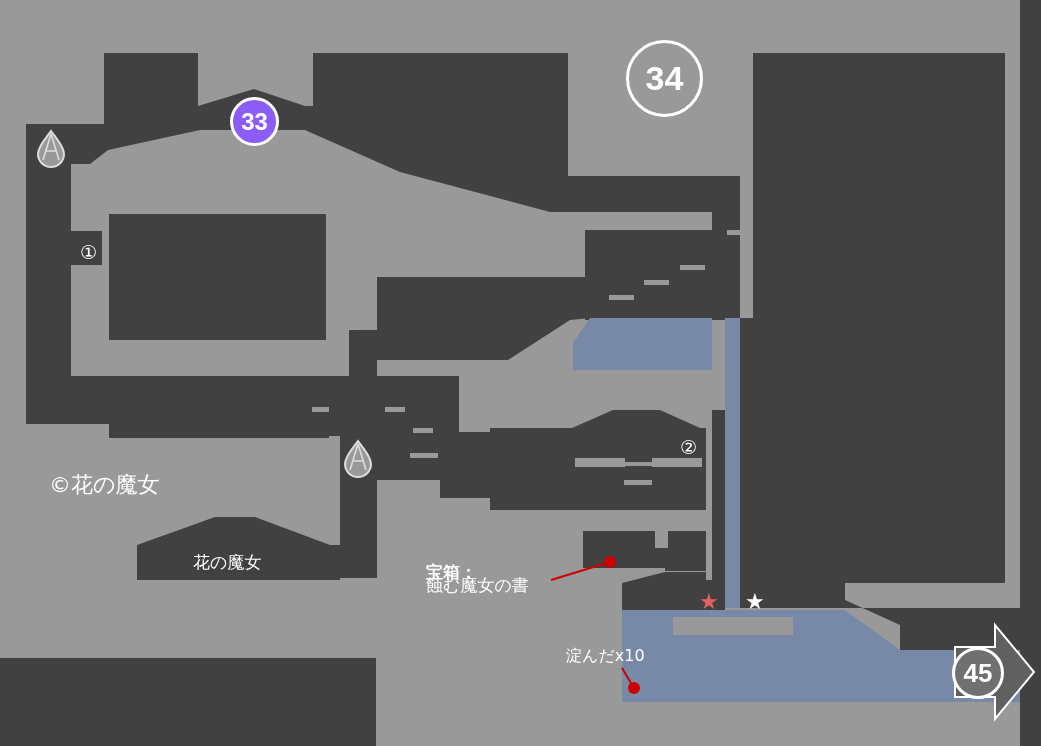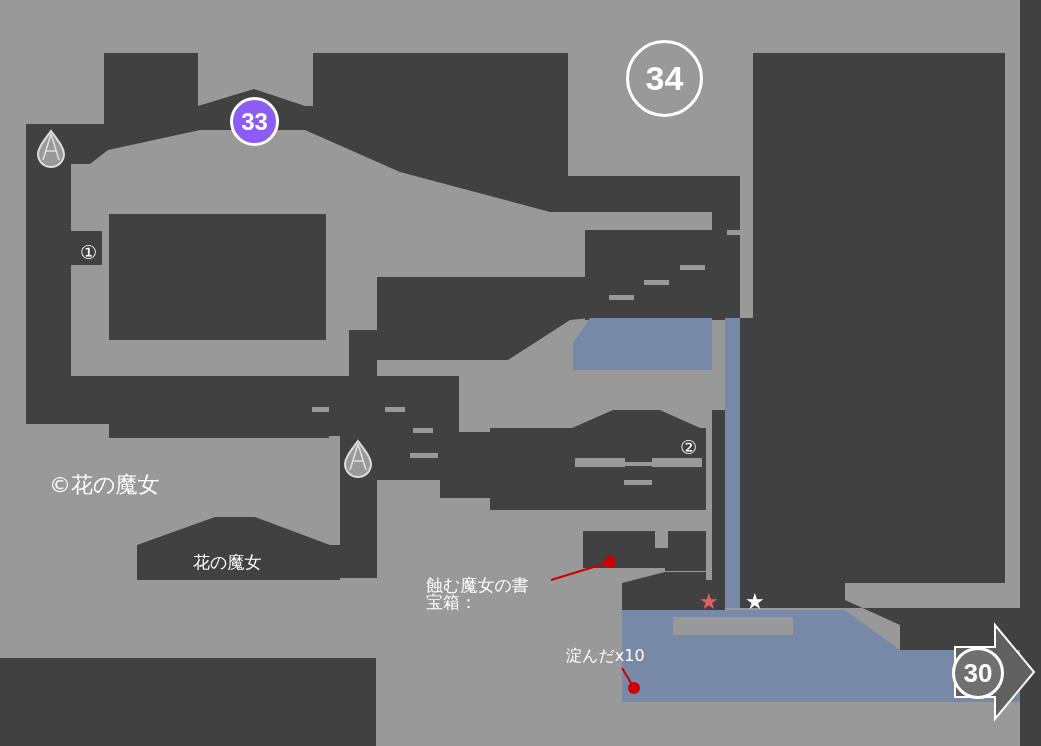--- a/index.html
+++ b/index.html
@@ -104,26 +104,26 @@
   <polygon points="955,647 995,647 995,625 1034,672 995,719 995,697 955,697" fill="#606060" stroke="#ffffff" stroke-width="2"></polygon>
 </svg>
 
 <div class="area-badge" style="left:230px;top:97px;width:49px;height:49px;font-size:24px;background:#8b5cf6;">
   <span>33</span>
 </div>
 <div class="area-badge" style="left:626px;top:40px;width:77px;height:77px;font-size:34px;">
   <span>34</span>
 </div>
 <div class="area-badge" style="left:952px;top:647px;width:52px;height:52px;font-size:26px;background:#707070;">
-  <span>30</span>
+  <span>45</span>
 </div>
 
 <span class="circ-num" style="left:80px;top:242px;">①</span>
 <span class="circ-num" style="left:680px;top:437px;">②</span>
 
 <span class="lbl" style="left:49px;top:470px;font-size:22px;">©花の魔女</span>
 <span class="lbl legend-text" style="left:185px;top:551px;margin-left:8px;">花の魔女</span>
-<span class="lbl legend-text" style="left:426px;top:591px;">宝箱：</span>
+<span class="lbl legend-text" style="left:426px;top:561px;font-weight:bold;">宝箱：</span>
 <span class="lbl legend-text" style="left:426px;top:574px;">蝕む魔女の書</span>
 <span class="lbl legend-text" style="left:566px;top:645px;font-size:16px;text-align:right;">淀んだx10</span>
 
 <span class="star" style="left:699px;top:591px;color:#e06060;">★</span>
 <span class="star" style="left:745px;top:591px;color:#ffffff;">★</span>
 
 </body></html>

